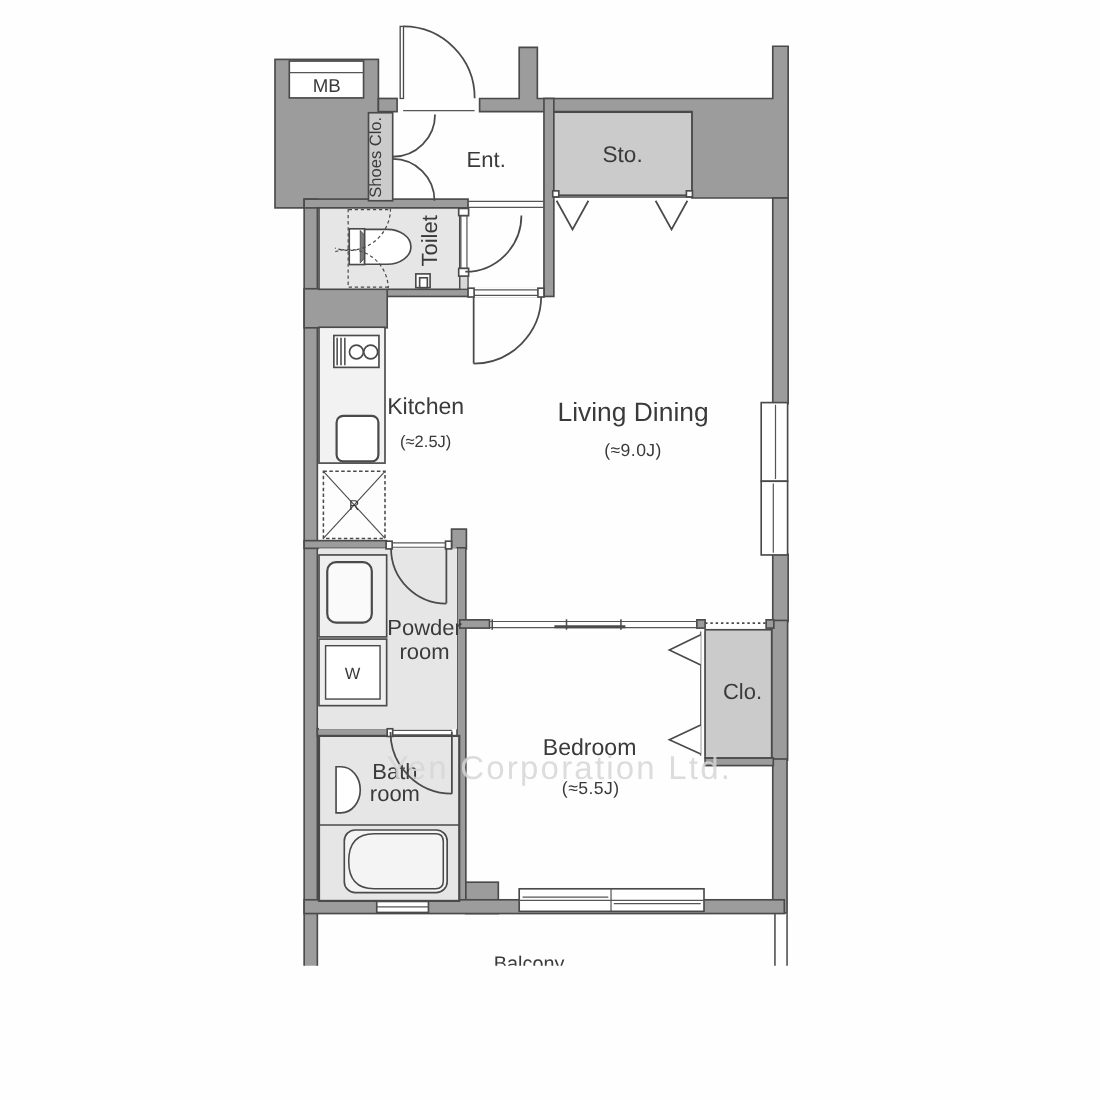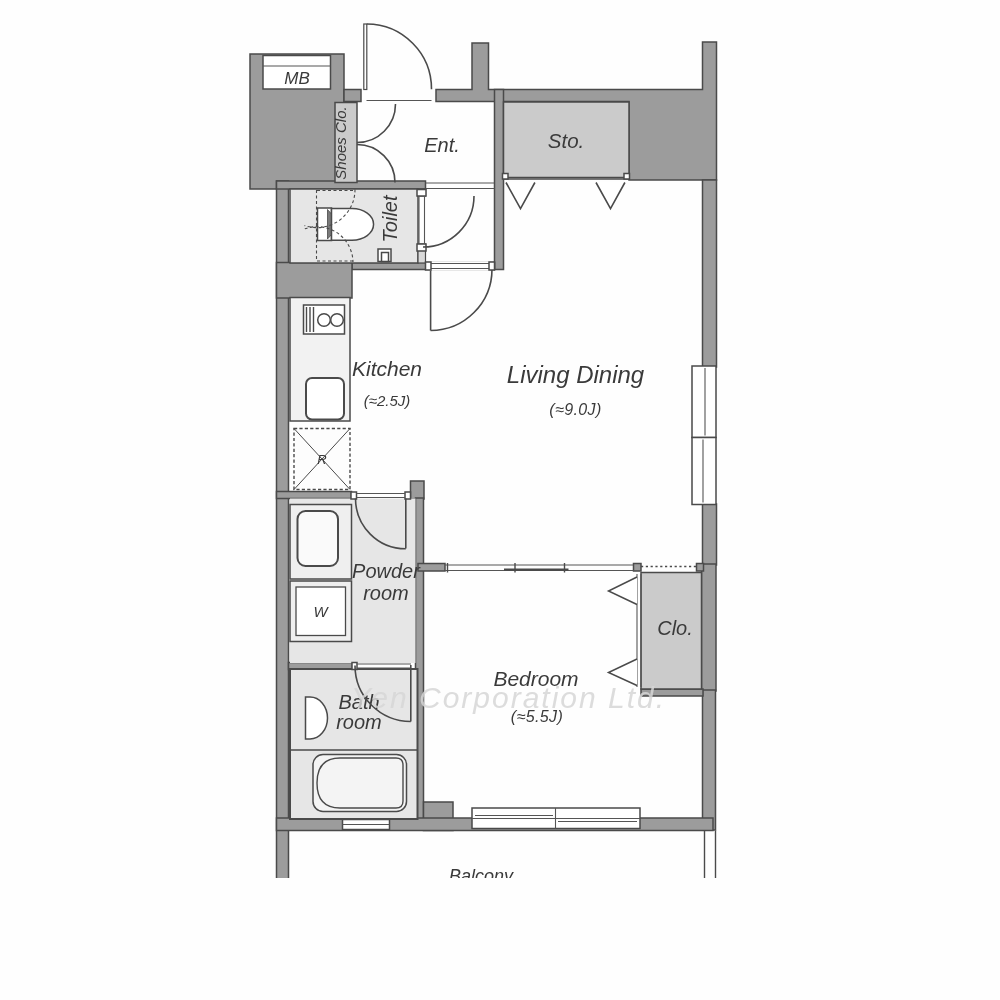--- a/index.html
+++ b/index.html
@@ -1,16 +1,16 @@
 <!DOCTYPE html>
 <html><head>
 <meta charset="utf-8">
 <style>
   html,body{margin:0;padding:0;background:#fefefe;}
-  .wrap{width:1000px;height:878px;position:relative;background:#fefefe;font-style:italic;}
+  .wrap{width:1000px;height:878px;position:relative;background:#fefefe;}
   svg{position:absolute;top:0;left:0;}
   text{font-family:"Liberation Sans", sans-serif;fill:#3a3a3a;}
 </style>
 </head>
 <body>
 <div class="wrap">
 <svg width="1000" height="1000" viewBox="0 0 1000 1000">
 <defs>
 <style>
   .wall{fill:#9c9c9c;stroke:#4a4a4a;stroke-width:1.5;}

